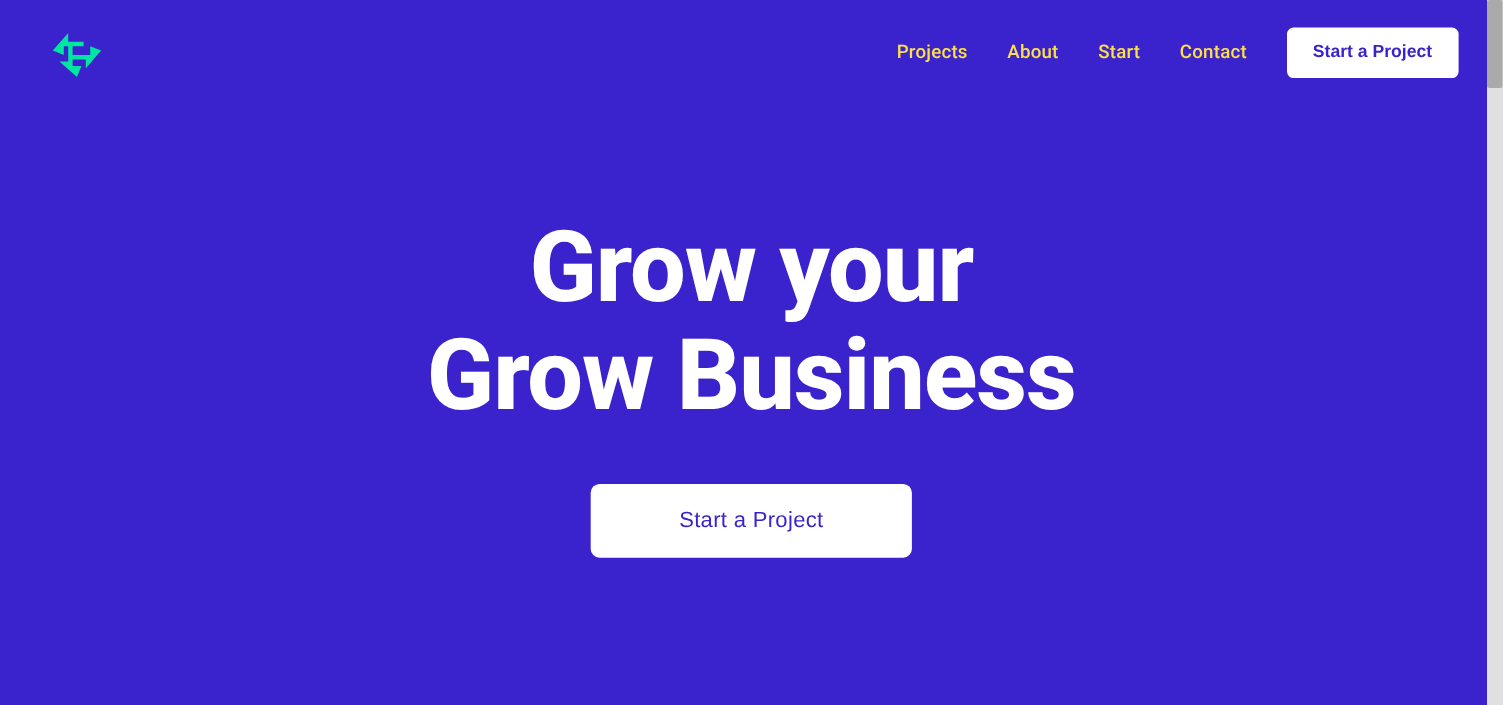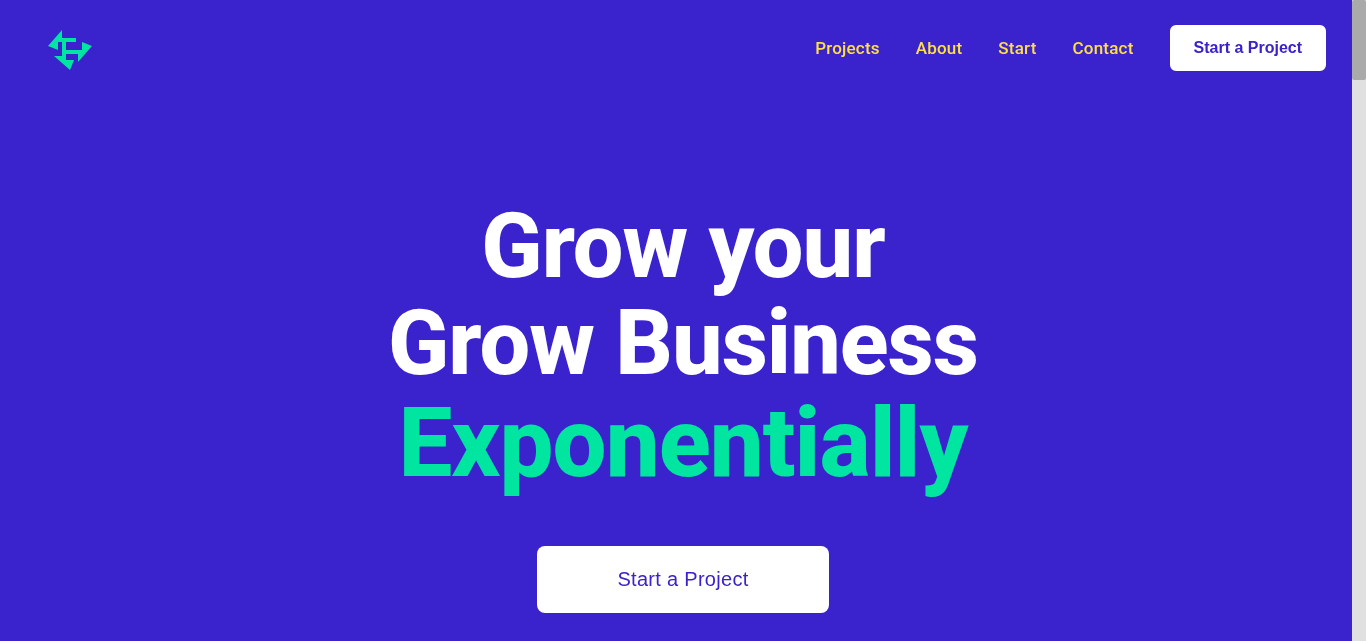--- a/index.html
+++ b/index.html
@@ -82,21 +82,20 @@
       min-height: 530px;
     }
 
     .hero-title {
       color: #ffffff;
       font-size: 90px;
       font-weight: 800;
       line-height: 1.08;
       letter-spacing: -1px;
       max-width: 900px;
-      margin-top: 42px;
     }
 
     .hero-title-accent {
       color: #00e5a0;
       font-size: 96px;
       font-weight: 800;
       line-height: 1.08;
       letter-spacing: -1px;
       display: block;
     }
@@ -164,21 +163,20 @@
       <button class="nav-cta-button">Start a Project</button>
     </div>
 
   </nav>
 
   <section class="hero">
 
     <h1 class="hero-title">
       <span>Grow your</span><br>
       <span>Grow Business</span>
-      <span class="hero-title-accent">Exponentially</span>
     </h1>
 
     <button class="hero-cta-button">Start a Project</button>
 
   </section>
 
 </div>
 
 <div class="scrollbar-track">
   <div class="scrollbar-thumb"></div>

